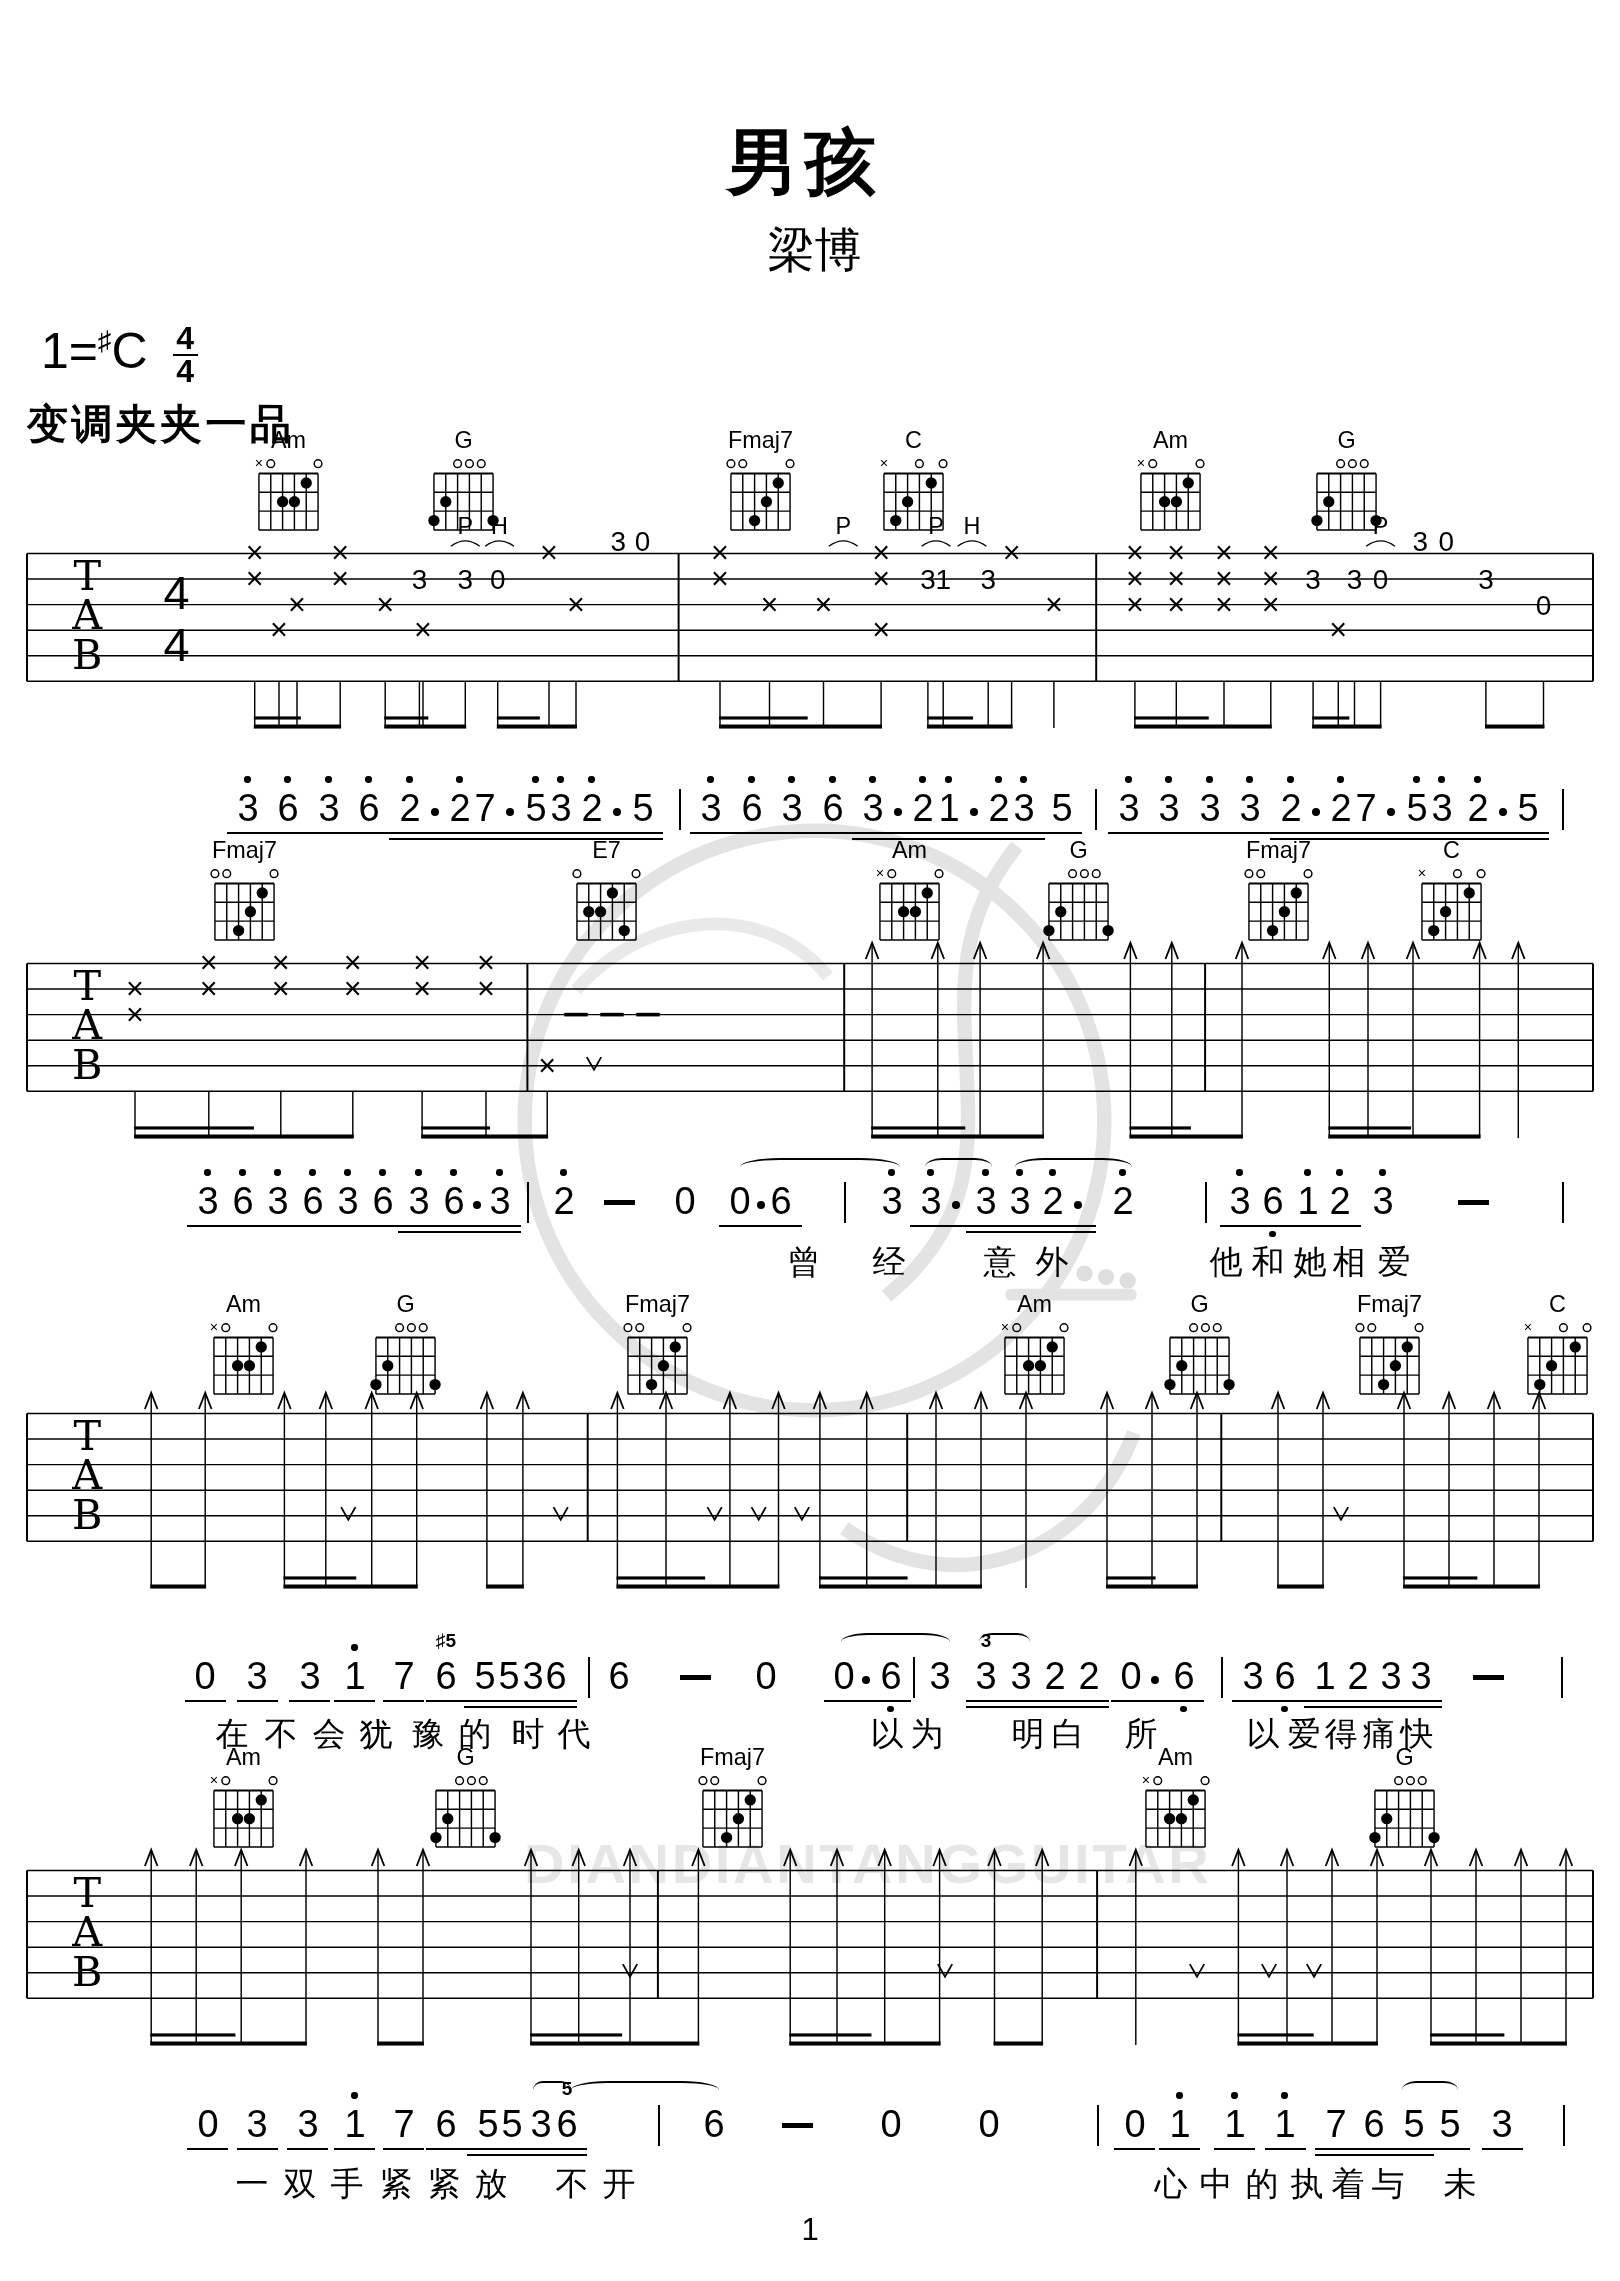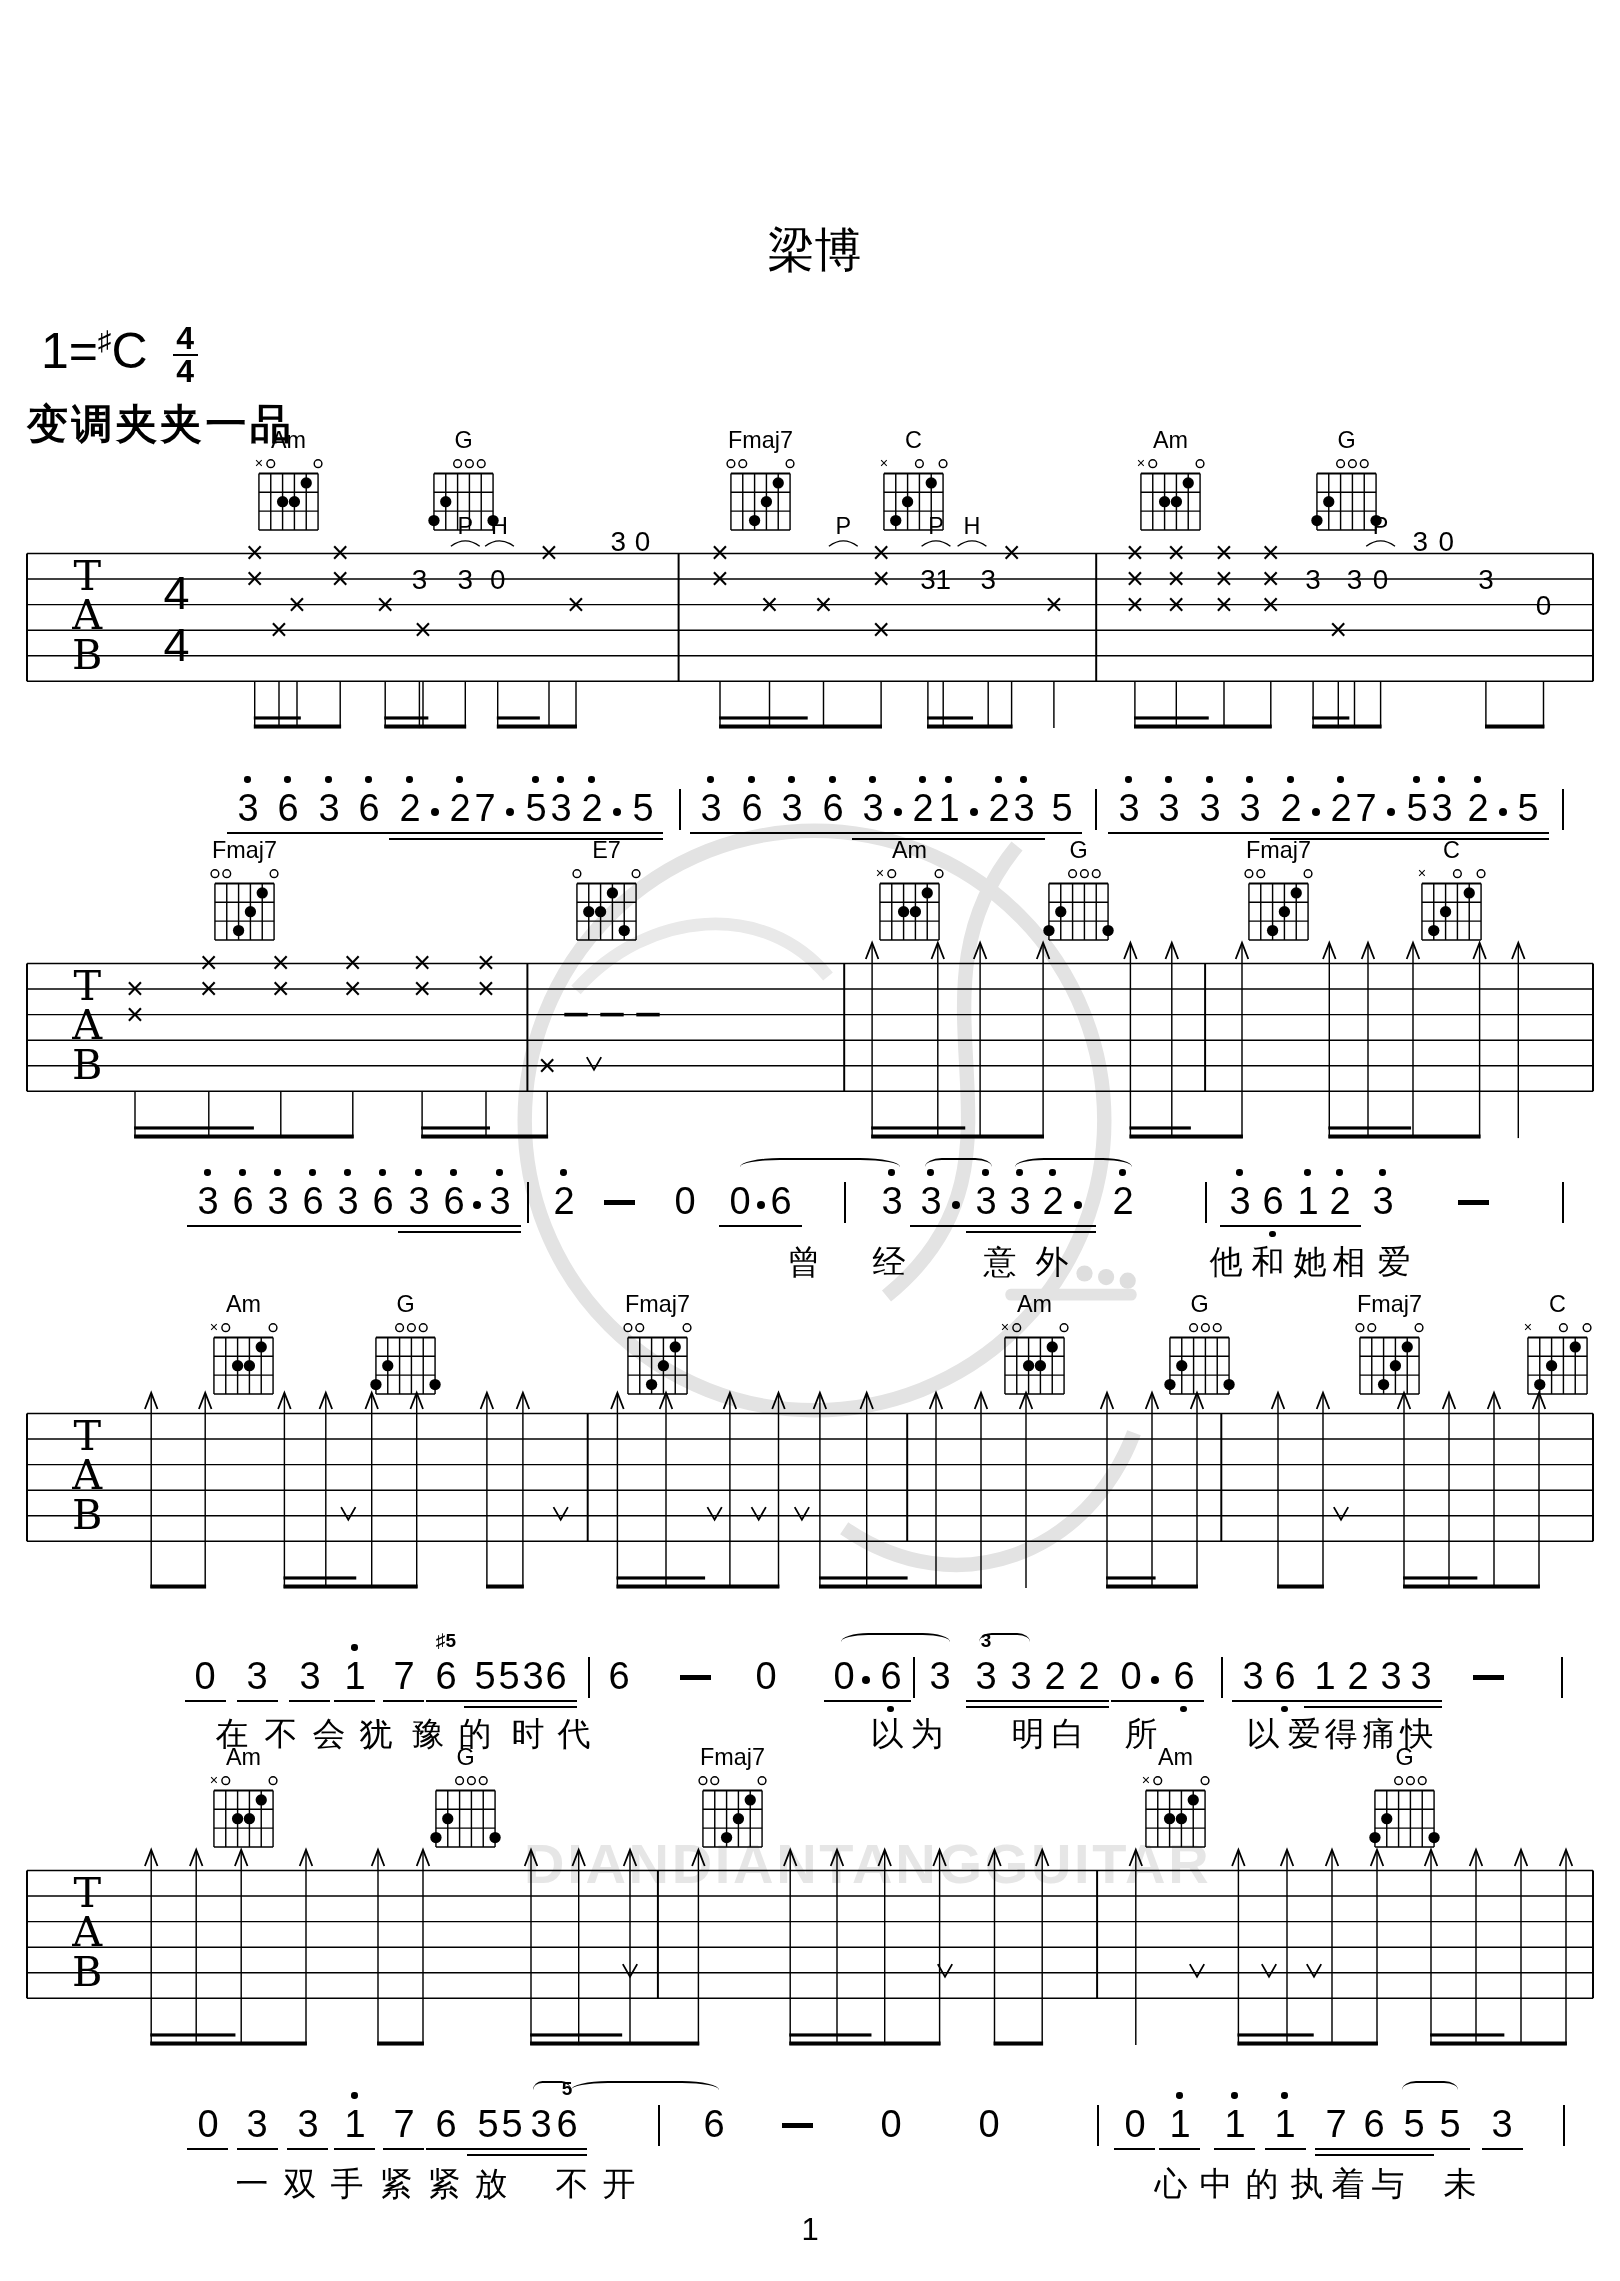--- a/index.html
+++ b/index.html
@@ -52,20 +52,21 @@
     <path d="M 610 60 C 470 230 650 410 465 560" fill="none" stroke="#e3e3e3" stroke-width="16"></path>
     <path d="M 740 712 C 690 845 545 905 418 818" fill="none" stroke="#e3e3e3" stroke-width="16"></path>
     <path d="M 120 220 C 200 130 330 120 400 205" fill="none" stroke="#e9e9e9" stroke-width="14"></path>
     <rect x="597" y="552" width="146" height="13" rx="6" fill="#e3e3e3"></rect>
     <circle cx="685" cy="535" r="9" fill="#dedede"></circle>
     <circle cx="709" cy="539" r="9" fill="#dedede"></circle>
     <circle cx="733" cy="543" r="9" fill="#dedede"></circle>
   </svg>
   <div class="wm-en">DIANDIANTANGGUITAR</div>
 
+  <div class="title">男孩</div>
   <div class="artist">梁博</div>
 
   <div class="keyline">
     <span>1=</span><sup>♯</sup><span>C</span><span class="frac"><span class="fr-t">4</span><span class="fr-b">4</span></span>
   </div>
   <div class="capo">变调夹夹一品</div>
 
   <div class="pageno">1</div>
 <div class="chord" style="left: 248px; top: 429px;"><div class="cname">Am</div><svg width="81" height="86" viewBox="0 0 90 96">
         <text x="12" y="18" font-size="16" text-anchor="middle" font-family="Liberation Sans, sans-serif">×</text>

